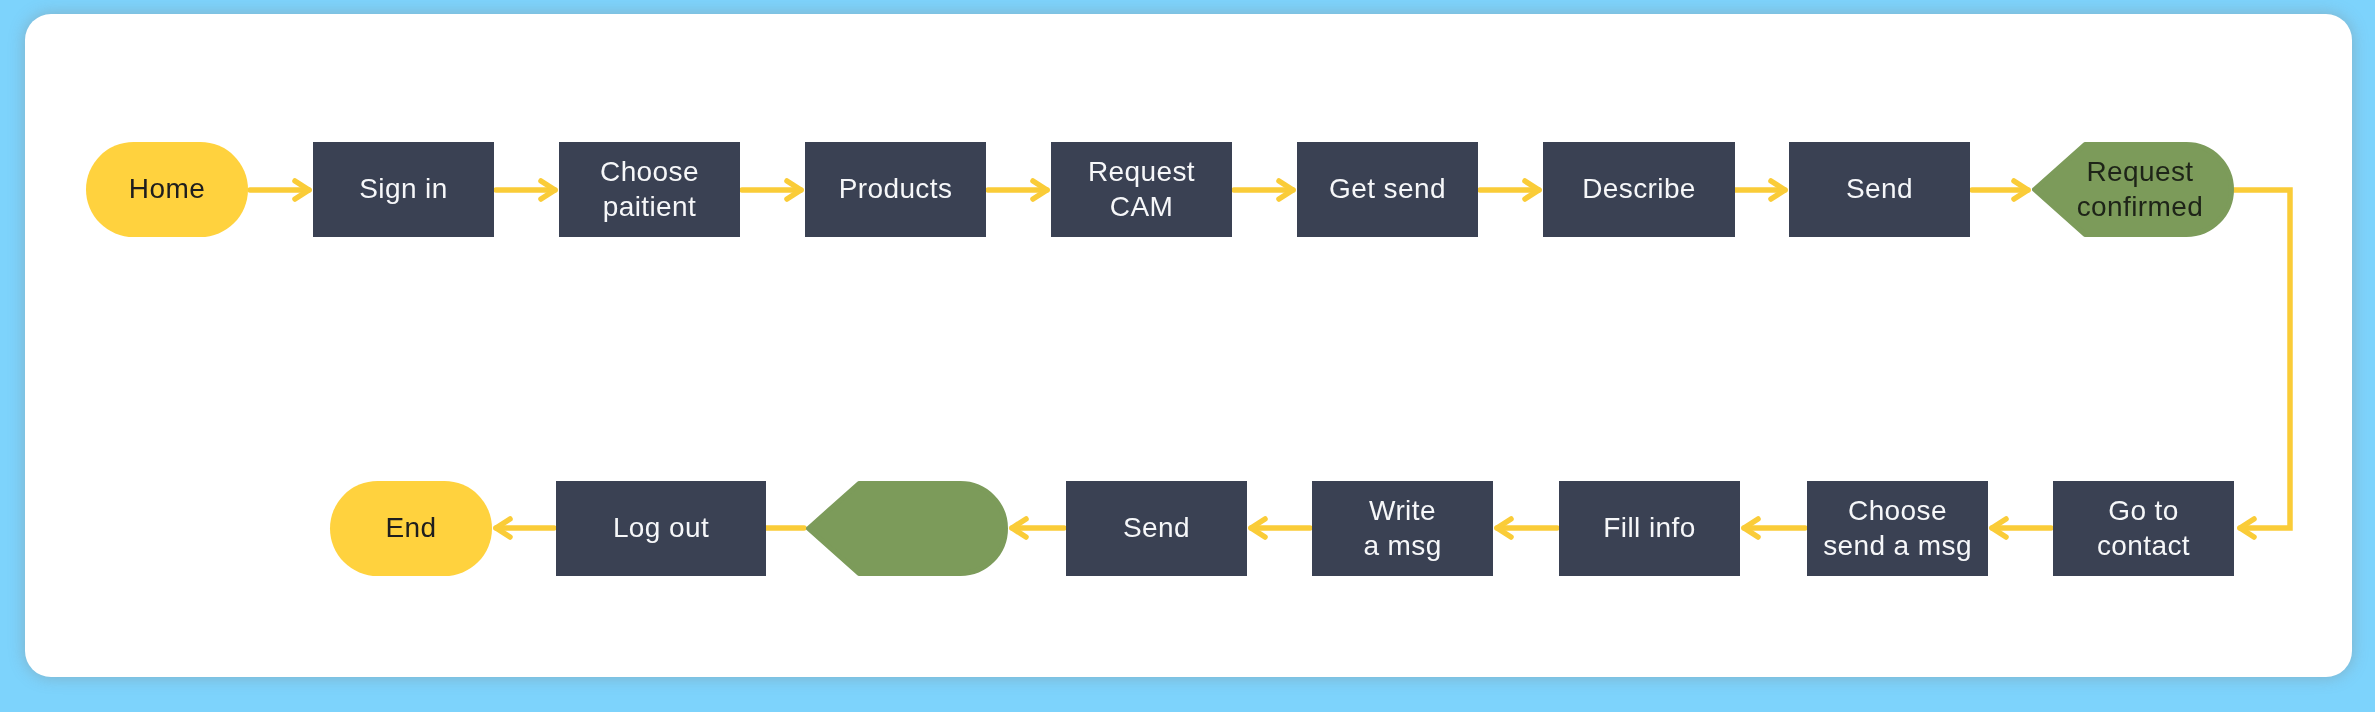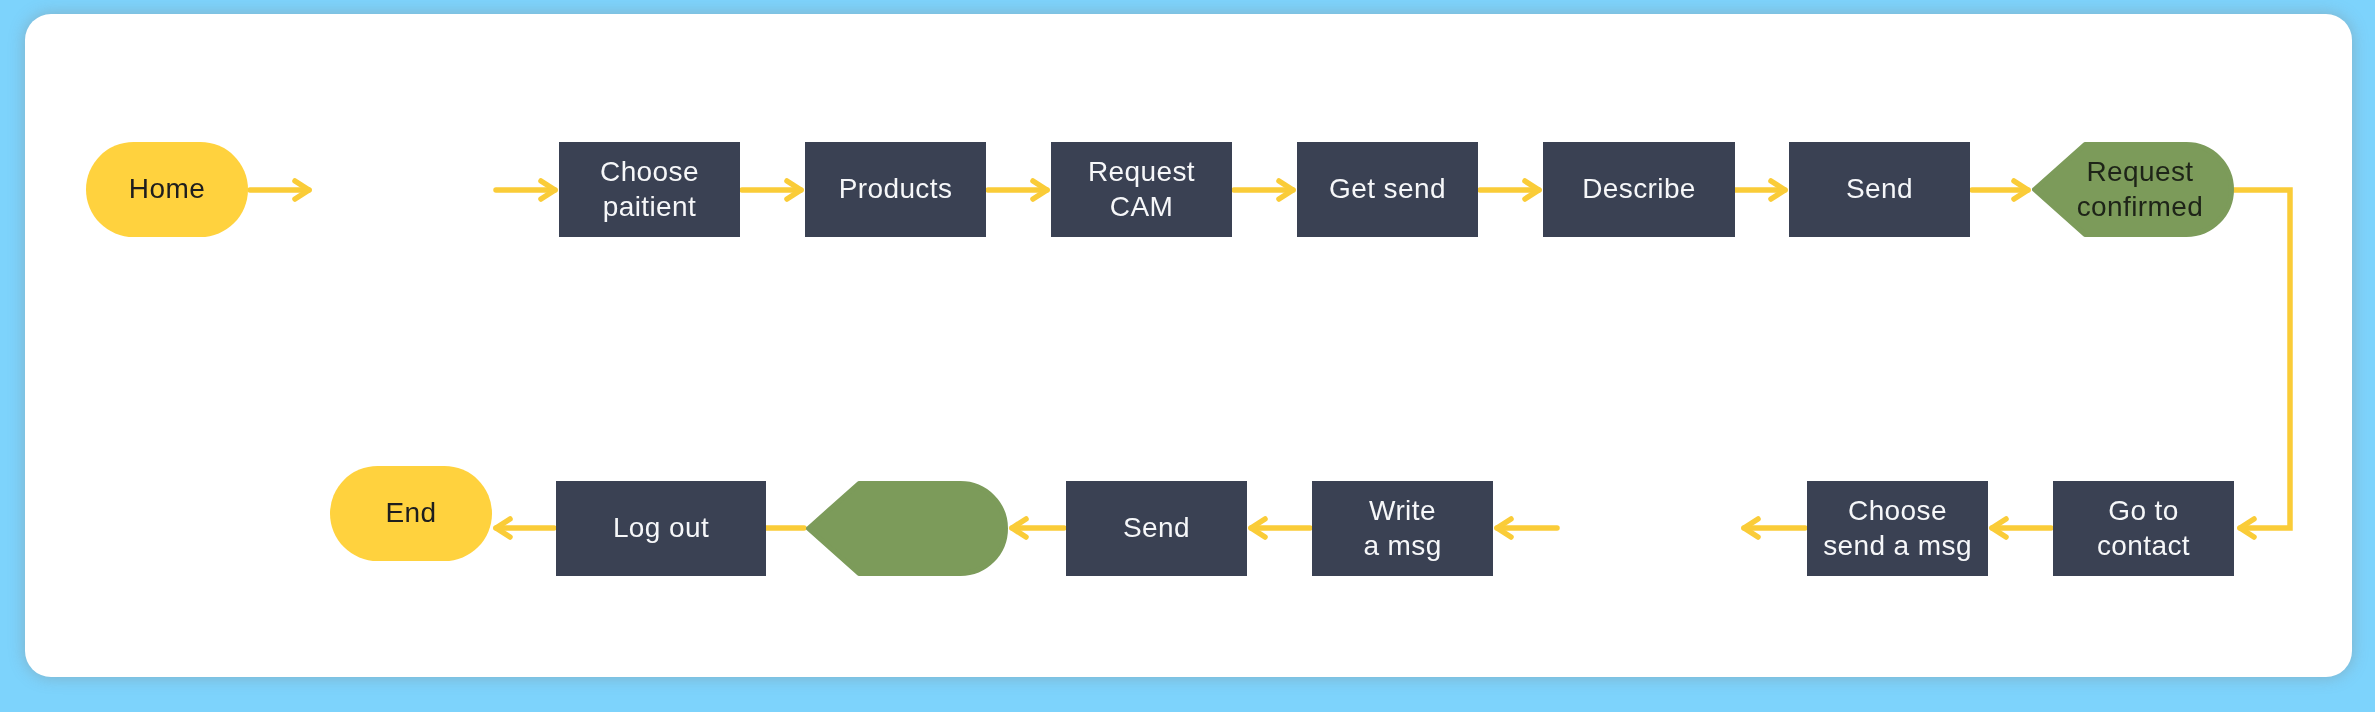--- a/index.html
+++ b/index.html
@@ -96,20 +96,23 @@
       <path d="M1310,528 L1251,528" marker-end="url(#ah)"></path>
       <path d="M1064,528 L1012,528" marker-end="url(#ah)"></path>
       <path d="M804,528 L741,528" marker-end="url(#ah)"></path>
       <path d="M554,528 L496,528" marker-end="url(#ah)"></path>
     </g>
   </svg>
 
   <div class="node terminal" style="left:86px; top:142px; width:162px;">
     <span class="label">Home</span>
   </div>
+  <div class="node process" style="left:313px; top:142px; width:181px;">
+    <span class="label">Sign in</span>
+  </div>
   <div class="node process" style="left:559px; top:142px; width:181px;">
     <span class="label">Choose
 paitient</span>
   </div>
   <div class="node process" style="left:805px; top:142px; width:181px;">
     <span class="label">Products</span>
   </div>
   <div class="node process" style="left:1051px; top:142px; width:181px;">
     <span class="label">Request
 CAM</span>
@@ -132,31 +135,34 @@
   </div>
 
   <div class="node process" style="left:2053px; top:481px; width:181px;">
     <span class="label">Go to
 contact</span>
   </div>
   <div class="node process" style="left:1807px; top:481px; width:181px;">
     <span class="label">Choose
 send a msg</span>
   </div>
+  <div class="node process" style="left:1559px; top:481px; width:181px;">
+    <span class="label">Fill info</span>
+  </div>
   <div class="node process" style="left:1312px; top:481px; width:181px;">
     <span class="label">Write
 a msg</span>
   </div>
   <div class="node process" style="left:1066px; top:481px; width:181px;">
     <span class="label">Send</span>
   </div>
   <div class="node milestone" style="left:806px; top:481px; width:202px;">
     <svg class="shape" viewBox="0 0 202 95" preserveAspectRatio="none" xmlns="http://www.w3.org/2000/svg">
       <path d="M2.5,47.5 L53,2.5 H154.5 A45,45 0 0 1 154.5,92.5 H53 Z" fill="#7C9B5A" stroke="#7C9B5A" stroke-width="5" stroke-linejoin="round"></path>
     </svg>
   </div>
   <div class="node process" style="left:556px; top:481px; width:210px;text-align:center;">
     <span class="label">Log out</span>
   </div>
-  <div class="node terminal" style="left:330px; top:466px; width:162px;">
+  <div class="node terminal" style="left:330px; top:481px; width:162px;">
     <span class="label">End</span>
   </div>
 </div>
 
 </body></html>

